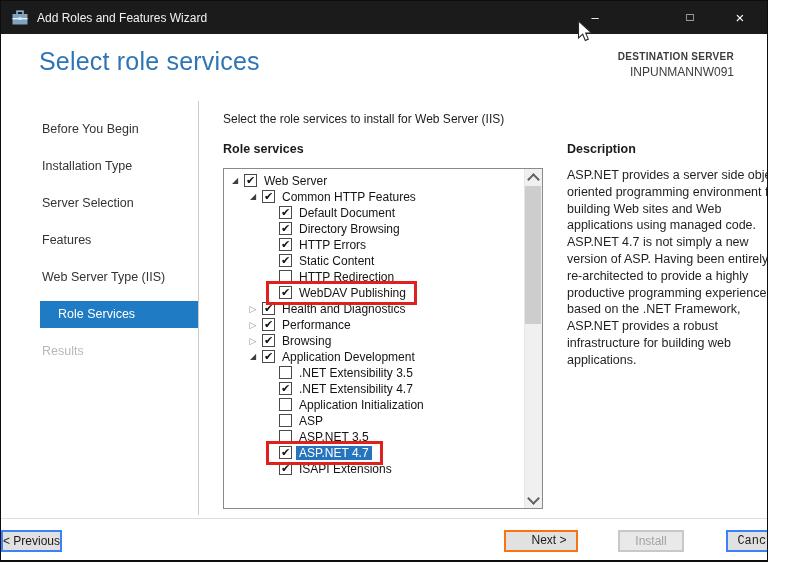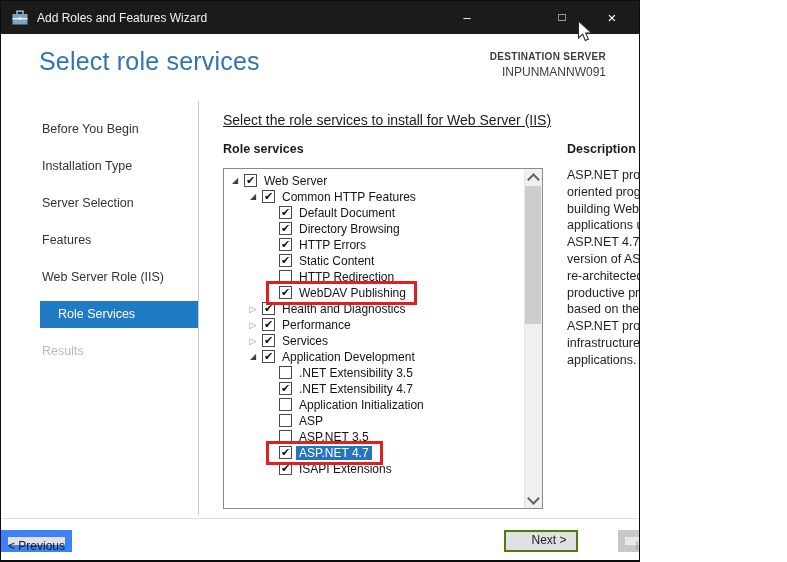--- a/index.html
+++ b/index.html
@@ -1,17 +1,17 @@
 <!DOCTYPE html>
 <html><head>
 <meta charset="utf-8">
 <style>
   html,body{margin:0;padding:0;background:#ffffff;}
   .window{
-    position:relative;width:640px;height:562px;box-sizing:border-box;
+    position:relative;width:768px;height:562px;box-sizing:border-box;
     border:1px solid #0d0d0d;border-bottom:2px solid #0d0d0d;
     background:#ffffff;overflow:hidden;
     font-family:"Liberation Sans",sans-serif;
   }
   
   .titlebar{position:absolute;left:0;top:0;right:0;height:33px;background:#1b1b1b;}
   .title-icon{position:absolute;left:11px;top:9px;width:16px;height:15px;}
   .title-text{position:absolute;left:36px;top:10px;font-size:12px;color:#f2f2f2;white-space:nowrap;}
   .ctl{position:absolute;top:0;width:34px;height:33px;color:#ffffff;text-align:center;line-height:33px;font-size:13px;cursor:default;}
   .ctl-min{right:155px;}
@@ -23,21 +23,21 @@
   .dest-label{font-size:10px;font-weight:bold;letter-spacing:.3px;}
   .dest-server{font-size:12px;margin-top:3px;}
   
   .sidebar{position:absolute;left:0;top:100px;width:197px;bottom:45px;}
   .side-list{margin-top:15px;}
   .side-item{height:27px;line-height:27px;padding-left:41px;font-size:12.5px;color:#333333;white-space:nowrap;margin-top:10px;}
   .side-item.selected{margin-left:39px;padding-left:18px;background:#1e7bc4;color:#ffffff;}
   .side-item.disabled{color:#b9b9b9;}
   .vsep{position:absolute;left:197px;top:100px;bottom:45px;width:1px;background:#cccccc;}
   
-  .instruction{position:absolute;left:222px;top:111px;font-size:14px;color:#1b1b1b;text-decoration:underline;}
+  .instruction{position:absolute;left:222px;top:111px;font-size:12px;color:#1b1b1b;}
   .tree-label{position:absolute;left:222px;top:141px;font-size:12.5px;font-weight:bold;color:#1b1b1b;}
   .desc-label{position:absolute;left:566px;top:141px;font-size:12.5px;font-weight:bold;color:#1b1b1b;}
   .desc-text{position:absolute;left:566px;top:166px;width:216px;font-size:12.5px;line-height:16.8px;color:#1f1f1f;}
   .tree-box{position:absolute;left:222px;top:167px;width:320px;height:341px;box-sizing:border-box;
     border:1px solid #8a8a8a;background:#ffffff;}
   .tree-rows{position:absolute;left:0;top:4px;right:17px;}
   .tree-row{position:relative;height:16px;font-size:12px;color:#141414;}
   .expander{position:absolute;top:0;width:14px;height:16px;line-height:16px;text-align:center;}
   .expander.expanded{font-size:8px;color:#404040;}
   .expander.collapsed{font-size:9px;color:#8f8f8f;}
@@ -50,26 +50,26 @@
   .sb{position:absolute;right:0;top:0;bottom:0;width:17px;background:#f0f0f0;border-left:1px solid #e6e6e6;}
   .sb-btn{position:absolute;left:0;width:16px;height:17px;}
   .sb-up{top:0;}
   .sb-down{bottom:0;}
   .chev{position:absolute;left:4px;width:7px;height:7px;border-left:2px solid #606060;border-top:2px solid #606060;}
   .chev-up{top:6px;transform:rotate(45deg);}
   .chev-down{top:3px;transform:rotate(225deg);}
   .sb-thumb{position:absolute;left:0;top:17px;width:16px;height:138px;background:#cdcdcd;}
   
   .footer-sep{position:absolute;left:0;right:0;top:517px;height:1px;background:#dfdfdf;}
-  .btn{position:absolute;top:529px;height:22px;box-sizing:border-box;background:#e1e1e1;border:7px solid #3b82f6;
+  .btn{position:absolute;top:529px;height:22px;box-sizing:border-box;background:#e1e1e1;border:2px solid #3b82f6;
     font-size:12px;color:#1a1a1a;text-align:center;line-height:19px;font-family:"Liberation Sans",sans-serif;}
   .btn-next{left:503px;width:74px;}
   .btn-install{left:617px;width:66px;}
   .btn-cancel{left:725px;width:66px;font-family:Liberation Mono, monospace;}
-  .btn.focused{border:2px solid #4d7c0f;line-height:17px;padding-left:16px;}
+  .btn.focused{border:2px solid #f97316;line-height:17px;padding-left:16px;}
   .btn.disabled{background:#e9e9e9;border-color:#c8c8c8;color:#a2a2a2;}
   
   .cursor{position:absolute;left:576px;top:19px;z-index:99;pointer-events:none;}
 </style>
 </head>
 <body>
 
 <div class="window">
 
   <div class="titlebar">
@@ -90,21 +90,21 @@
     <div class="dest-label">DESTINATION SERVER</div>
     <div class="dest-server">INPUNMANNW091</div>
   </div>
 
   <div class="sidebar">
     <div class="side-list">
         <div class="side-item">Before You Begin</div>
         <div class="side-item">Installation Type</div>
         <div class="side-item">Server Selection</div>
         <div class="side-item">Features</div>
-        <div class="side-item">Web Server Role (IIS)</div>
+        <div class="side-item">Web Server Type (IIS)</div>
         <div class="side-item selected">Role Services</div>
         <div class="side-item disabled">Results</div>
       </div>
   </div>
   <div class="vsep"></div>
 
   <div class="instruction">Select the role services to install for Web Server (IIS)</div>
   <div class="tree-label">Role services</div>
   <div class="desc-label">Description</div>
   <div class="desc-text">ASP.NET provides a server side object oriented programming environment for building Web sites and Web applications using managed code. ASP.NET 4.7 is not simply a new version of ASP. Having been entirely re-architected to provide a highly productive programming experience based on the .NET Framework, ASP.NET provides a robust infrastructure for building web applications.</div>
@@ -152,21 +152,21 @@
           <span class="lbl" style="left: 58px;">Health and Diagnostics</span>
         </div>
         <div class="tree-row">
           <span class="expander collapsed" style="left: 22px;">▷</span>
           <span class="cb" style="left: 38px;">✔</span>
           <span class="lbl" style="left: 58px;">Performance</span>
         </div>
         <div class="tree-row">
           <span class="expander collapsed" style="left: 22px;">▷</span>
           <span class="cb" style="left: 38px;">✔</span>
-          <span class="lbl" style="left: 58px;">Services</span>
+          <span class="lbl" style="left: 58px;">Browsing</span>
         </div>
         <div class="tree-row">
           <span class="expander expanded" style="left: 22px;">◢</span>
           <span class="cb" style="left: 38px;">✔</span>
           <span class="lbl" style="left: 58px; text-align: center;">Application Development</span>
         </div>
         <div class="tree-row">
           <span class="cb" style="left: 55px;"></span>
           <span class="lbl" style="left: 75px;">.NET Extensibility 3.5</span>
         </div>

